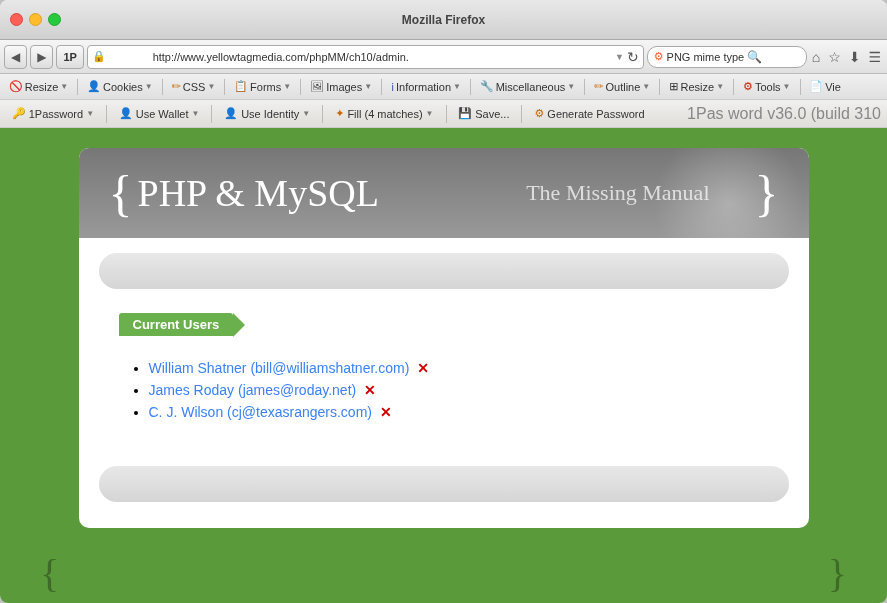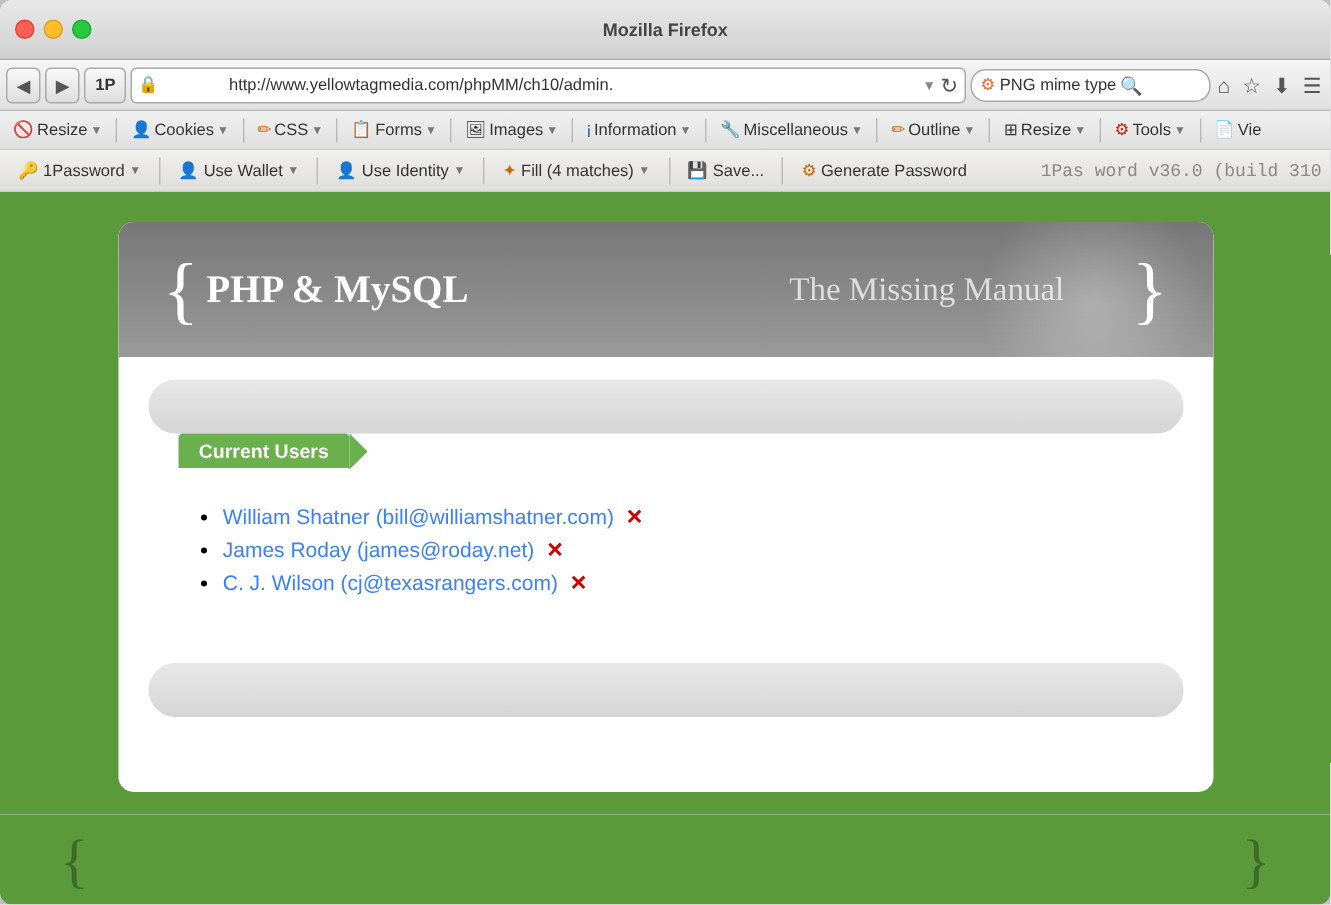--- a/index.html
+++ b/index.html
@@ -159,22 +159,22 @@
       content: '';
       position: absolute;
       right: -20px;
       top: -20px;
       width: 200px;
       height: 150px;
       background: radial-gradient(circle, rgba(255,255,255,0.3) 0%, transparent 60%);
       border-radius: 50%;
     }
     .header-title {
-      font-size: 26px;
-      font-weight: bold;
+      font-size: 38px;
+      font-weight: normal;
       color: white;
       font-family: Georgia, serif;
     }
     .header-subtitle {
       font-size: 22px;
       color: #ddd;
       font-family: Georgia, serif;
       margin-left: auto;
       margin-right: 40px;
     }
@@ -183,21 +183,21 @@
 
     
     .page-search {
       background: linear-gradient(to bottom, #e8e8e8, #d5d5d5);
       height: 36px;
       margin: 15px 20px 0;
       border-radius: 18px;
     }
 
     
-    .current-users-section { padding: 0 40px 20px; }
+    .current-users-section { padding: 24px 40px 20px; }
     .current-users-badge {
       background: #6ab04c;
       color: white;
       font-size: 13px;
       font-weight: bold;
       padding: 4px 14px;
       border-radius: 3px 3px 0 0;
       display: inline-flex;
       align-items: center;
       gap: 5px;
@@ -366,21 +366,21 @@
     <div class="tb2-sep"></div>
     <div class="tb2-item">
       <span>💾</span>
       <span>Save...</span>
     </div>
     <div class="tb2-sep"></div>
     <div class="tb2-item">
       <span style="color:#cc6600;">⚙</span>
       <span>Generate Password</span>
     </div>
-    <div style="margin-left:auto;font-size:12px;color:#888;font-family:Liberation Mono, monospace;">1Pas word v36.0 (build 310</div>
+    <div style="margin-left:auto;font-size:16px;color:#888;">1Pas word v36.0 (build 310</div>
   </div>
 
   <div class="content-area">
     <div class="page-wrapper">
       <div class="page-content">
 
         <div class="page-header">
           <span class="brace-left">{</span>
           <span class="header-title">PHP &amp; MySQL</span>
           <span class="header-subtitle">The Missing Manual</span>

